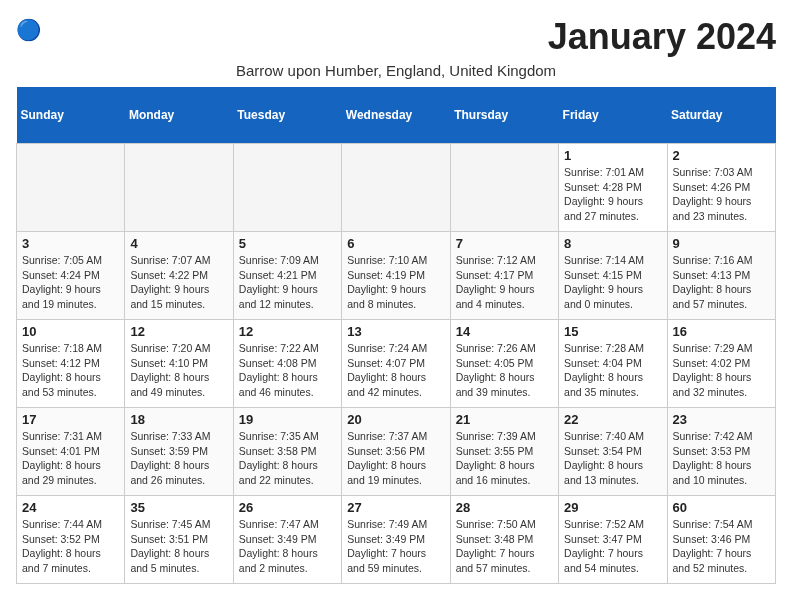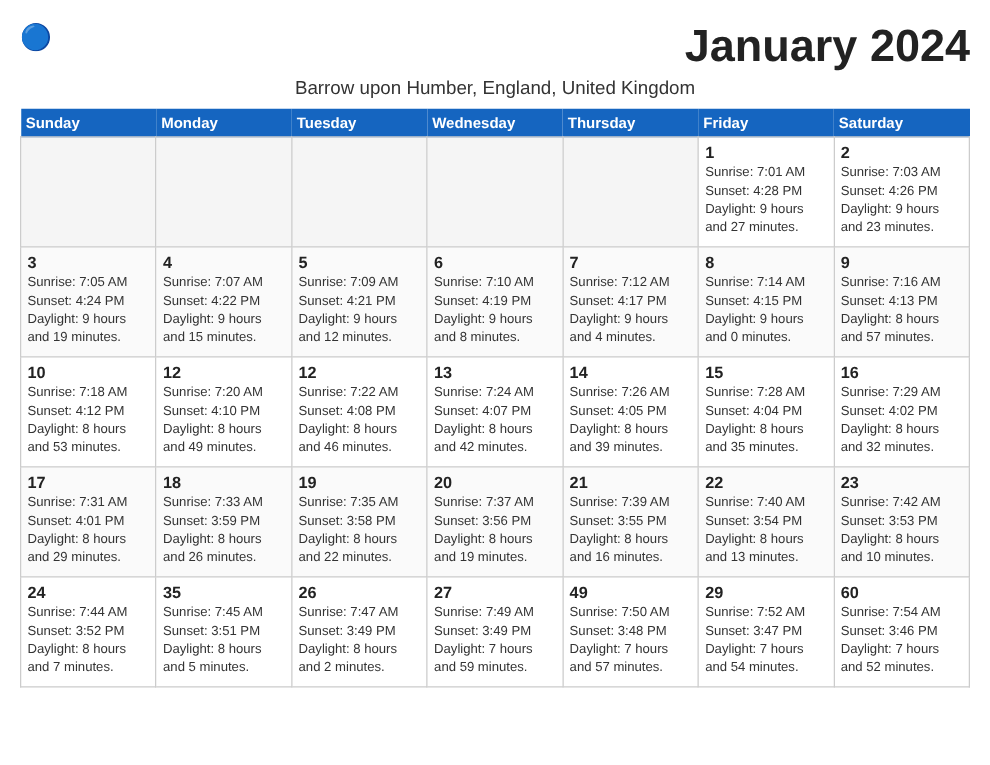--- a/index.html
+++ b/index.html
@@ -49,21 +49,21 @@
       margin-bottom: 8px;
     }
     table {
       width: 100%;
       border-collapse: collapse;
       font-size: 11px;
     }
     th {
       background-color: #1565c0;
       color: #fff;
-      padding: 4px 4px;
+      padding: 21px 4px;
       text-align: left;
       font-size: 12px;
       font-weight: bold;
     }
     td {
       border: 1px solid #ccc;
       vertical-align: top;
       padding: 4px 5px;
       width: 108px;
       height: 88px;
@@ -232,21 +232,21 @@
         </td>
         <td>
           <div class="day-number">26</div>
           <div class="day-info">Sunrise: 7:47 AM<br>Sunset: 3:49 PM<br>Daylight: 8 hours and 2 minutes.</div>
         </td>
         <td>
           <div class="day-number">27</div>
           <div class="day-info">Sunrise: 7:49 AM<br>Sunset: 3:49 PM<br>Daylight: 7 hours and 59 minutes.</div>
         </td>
         <td>
-          <div class="day-number">49</div>
+          <div class="day-number">28</div>
           <div class="day-info">Sunrise: 7:50 AM<br>Sunset: 3:48 PM<br>Daylight: 7 hours and 57 minutes.</div>
         </td>
         <td>
           <div class="day-number">29</div>
           <div class="day-info">Sunrise: 7:52 AM<br>Sunset: 3:47 PM<br>Daylight: 7 hours and 54 minutes.</div>
         </td>
         <td>
           <div class="day-number">60</div>
           <div class="day-info">Sunrise: 7:54 AM<br>Sunset: 3:46 PM<br>Daylight: 7 hours and 52 minutes.</div>
         </td>

